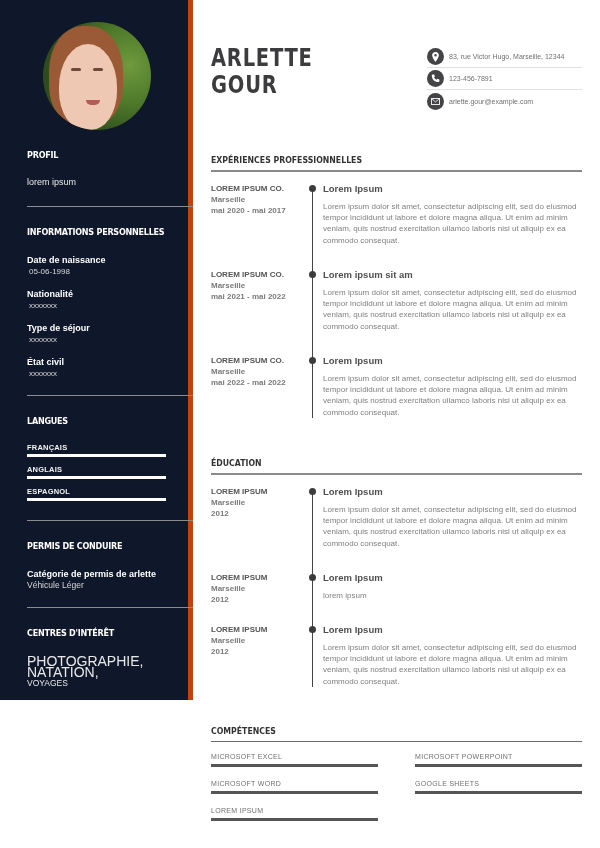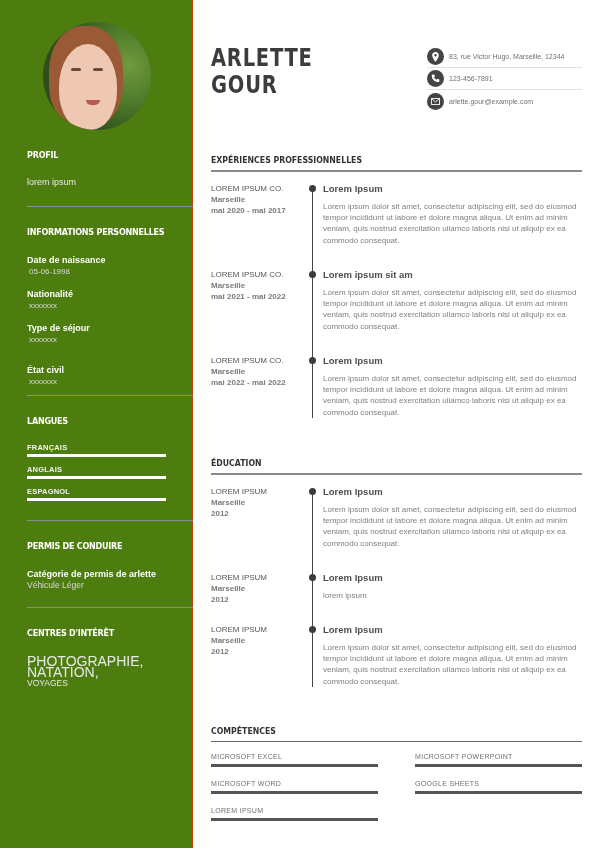--- a/index.html
+++ b/index.html
@@ -1,22 +1,22 @@
 <!DOCTYPE html>
 <html><head>
 <meta charset="utf-8">
 <style>
   * { margin: 0; padding: 0; box-sizing: border-box; }
   html, body { width: 600px; height: 848px; overflow: hidden; background: #ffffff; }
   body { font-family: "Liberation Sans", sans-serif; position: relative; }
 
   .sidebar {
-    position: absolute; left: 0; top: 0; width: 193px; height: 848px;
-    background: #4d7c0f; color: #f2f2f2;
-    border-right: 2px solid #c2410c;
+    position: absolute; left: 0; top: 0; width: 193px; height: 700px;
+    background: #0f172a; color: #f2f2f2;
+    border-right: 5px solid #c2410c;
   }
   .photo {
     position: absolute; left: 43px; top: 22px; width: 108px; height: 108px;
     border-radius: 50%; overflow: hidden;
     background: radial-gradient(circle at 80% 40%, #6f9a3e 0%, #4e7a2a 35%, #2f4c1d 70%);
   }
   .photo .hair {
     position: absolute; left: 6px; top: 4px; width: 74px; height: 100px;
     border-radius: 45% 45% 40% 40%; background: #9a5a35;
   }
@@ -63,21 +63,21 @@
     font-family: "DejaVu Sans", sans-serif; font-weight: bold; font-size: 9.5px;
     color: #333335; text-transform: uppercase; white-space: nowrap;
     transform: scaleX(0.82); transform-origin: left center;
   }
   .section-rule { position: absolute; left: 211px; width: 371px; height: 2px; background: #8a8a8c; }
 
   .timeline-line { position: absolute; left: 312px; width: 1px; background: #444446; }
 
   .entry { position: absolute; left: 211px; width: 371px; }
   .entry-left { position: absolute; left: 0; top: 0; width: 95px; }
-  .entry-org { font-size: 8px; font-weight: normal; color: #555557; line-height: 11px; }
+  .entry-org { font-size: 8px; font-weight: bold; color: #555557; line-height: 11px; }
   .entry-meta { font-size: 8px; color: #7a7a7a; line-height: 11px; font-weight: bold; }
   .entry-dot { position: absolute; left: 98px; top: 2px; width: 7px; height: 7px; border-radius: 50%; background: #3c3c3e; }
   .entry-right { position: absolute; left: 112px; top: 0; width: 260px; }
   .entry-title { font-size: 9.5px; font-weight: bold; color: #505052; line-height: 12px; }
   .entry-desc { font-size: 8px; color: #808080; line-height: 11.2px; margin-top: 6px; }
 
   .skills { position: absolute; left: 211px; top: 752px; width: 371px; }
   .skill { position: absolute; width: 167px; }
   .skill-name { font-size: 7px; color: #707070; letter-spacing: 0.3px; line-height: 9px; }
   .skill-bar { width: 167px; height: 3px; background: #555557; margin-top: 3px; }
@@ -107,21 +107,21 @@
       <div class="side-value">05-06-1998</div>
     </div>
     <div style="margin-top:12px">
       <div class="side-label">Nationalité</div>
       <div class="side-value">xxxxxxx</div>
     </div>
     <div style="margin-top:12px">
       <div class="side-label">Type de séjour</div>
       <div class="side-value">xxxxxxx</div>
     </div>
-    <div style="margin-top:20px">
+    <div style="margin-top:12px">
       <div class="side-label">État civil</div>
       <div class="side-value">xxxxxxx</div>
     </div>
   </div>
   <div class="side-divider" style="top:395px"></div>
 
   <div class="side-section" style="top:415px">
     <div class="side-title">LANGUES</div>
     <div style="margin-top:17px">
       <div class="lang-item">

